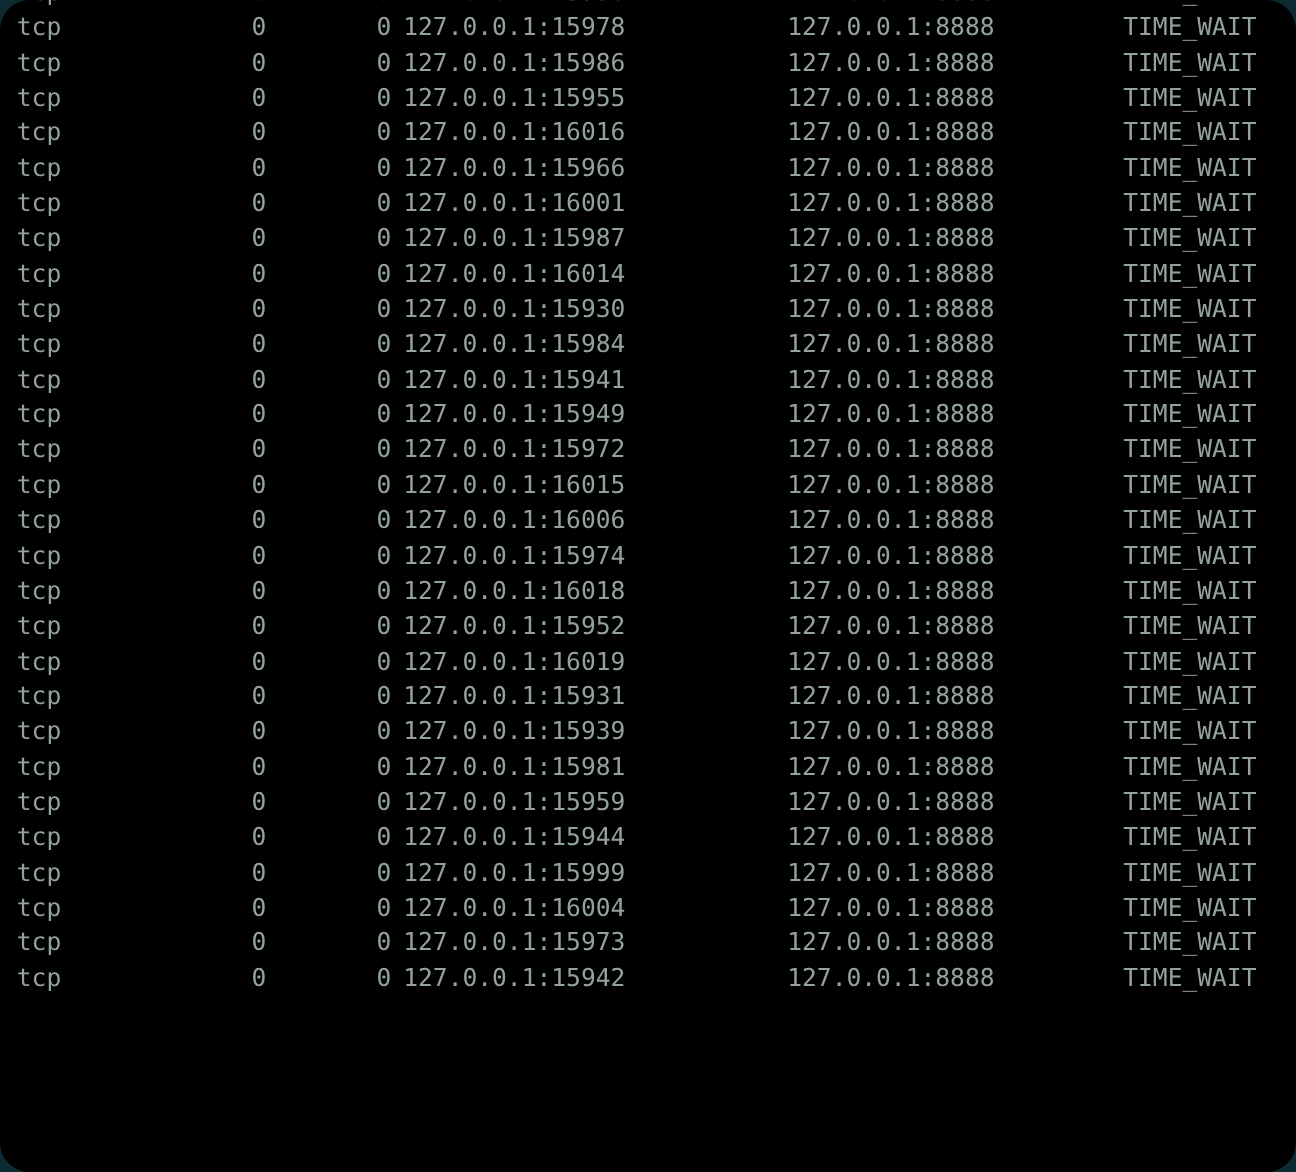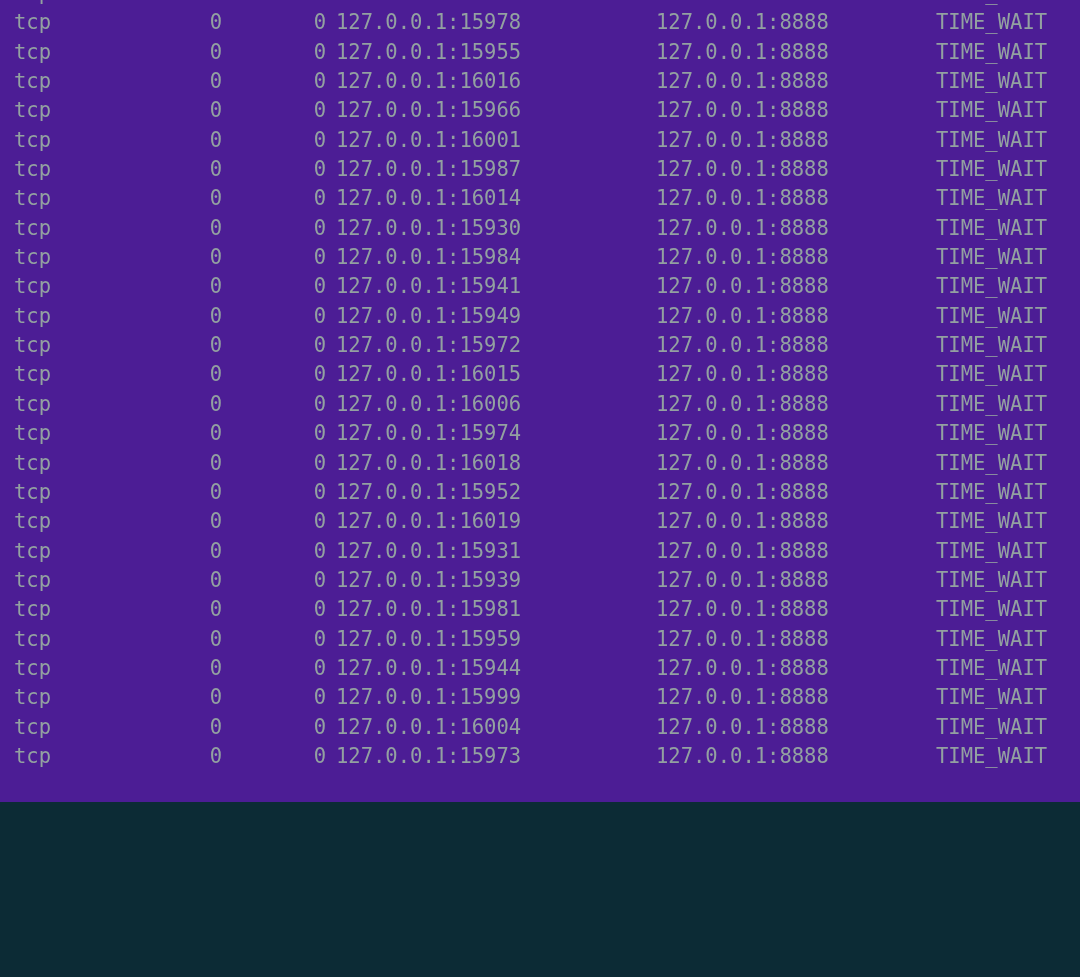--- a/index.html
+++ b/index.html
@@ -11,23 +11,24 @@
   body {
     width: 1080px;
     height: 977px;
     overflow: hidden;
     font-family: "DejaVu Sans Mono", "Liberation Mono", monospace;
   }
 
   #terminal {
     position: relative;
     width: 1080px;
-    height: 802px;
-    background: #4c1d95;
+    height: 977px;
+    background: #000000;
     overflow: hidden;
+    border-radius: 25px;
   }
 
   
   #scroll-viewport {
     position: absolute;
     left: 0;
     top: -21px;          
     width: 1080px;
   }
 
@@ -56,20 +57,21 @@
   .col-state     { width: 144px; box-sizing: border-box; }
 </style>
 </head>
 <body>
 
 <div id="terminal">
   <div id="scroll-viewport">
 
   <div class="term-row"><span class="cell col-proto">tcp</span><span class="cell col-recvq">0</span><span class="cell col-sendq">0</span><span class="cell col-local">127.0.0.1:15936</span><span class="cell col-foreign">127.0.0.1:8888</span><span class="cell col-state">TIME_WAIT</span></div>
       <div class="term-row"><span class="cell col-proto">tcp</span><span class="cell col-recvq">0</span><span class="cell col-sendq">0</span><span class="cell col-local">127.0.0.1:15978</span><span class="cell col-foreign">127.0.0.1:8888</span><span class="cell col-state">TIME_WAIT</span></div>
+      <div class="term-row"><span class="cell col-proto">tcp</span><span class="cell col-recvq">0</span><span class="cell col-sendq">0</span><span class="cell col-local">127.0.0.1:15986</span><span class="cell col-foreign">127.0.0.1:8888</span><span class="cell col-state">TIME_WAIT</span></div>
       <div class="term-row"><span class="cell col-proto">tcp</span><span class="cell col-recvq">0</span><span class="cell col-sendq">0</span><span class="cell col-local">127.0.0.1:15955</span><span class="cell col-foreign">127.0.0.1:8888</span><span class="cell col-state">TIME_WAIT</span></div>
       <div class="term-row"><span class="cell col-proto">tcp</span><span class="cell col-recvq">0</span><span class="cell col-sendq">0</span><span class="cell col-local">127.0.0.1:16016</span><span class="cell col-foreign">127.0.0.1:8888</span><span class="cell col-state">TIME_WAIT</span></div>
       <div class="term-row"><span class="cell col-proto">tcp</span><span class="cell col-recvq">0</span><span class="cell col-sendq">0</span><span class="cell col-local">127.0.0.1:15966</span><span class="cell col-foreign">127.0.0.1:8888</span><span class="cell col-state">TIME_WAIT</span></div>
       <div class="term-row"><span class="cell col-proto">tcp</span><span class="cell col-recvq">0</span><span class="cell col-sendq">0</span><span class="cell col-local">127.0.0.1:16001</span><span class="cell col-foreign">127.0.0.1:8888</span><span class="cell col-state">TIME_WAIT</span></div>
       <div class="term-row"><span class="cell col-proto">tcp</span><span class="cell col-recvq">0</span><span class="cell col-sendq">0</span><span class="cell col-local">127.0.0.1:15987</span><span class="cell col-foreign">127.0.0.1:8888</span><span class="cell col-state">TIME_WAIT</span></div>
       <div class="term-row"><span class="cell col-proto">tcp</span><span class="cell col-recvq">0</span><span class="cell col-sendq">0</span><span class="cell col-local">127.0.0.1:16014</span><span class="cell col-foreign">127.0.0.1:8888</span><span class="cell col-state">TIME_WAIT</span></div>
       <div class="term-row"><span class="cell col-proto">tcp</span><span class="cell col-recvq">0</span><span class="cell col-sendq">0</span><span class="cell col-local">127.0.0.1:15930</span><span class="cell col-foreign">127.0.0.1:8888</span><span class="cell col-state">TIME_WAIT</span></div>
       <div class="term-row"><span class="cell col-proto">tcp</span><span class="cell col-recvq">0</span><span class="cell col-sendq">0</span><span class="cell col-local">127.0.0.1:15984</span><span class="cell col-foreign">127.0.0.1:8888</span><span class="cell col-state">TIME_WAIT</span></div>
       <div class="term-row"><span class="cell col-proto">tcp</span><span class="cell col-recvq">0</span><span class="cell col-sendq">0</span><span class="cell col-local">127.0.0.1:15941</span><span class="cell col-foreign">127.0.0.1:8888</span><span class="cell col-state">TIME_WAIT</span></div>
       <div class="term-row"><span class="cell col-proto">tcp</span><span class="cell col-recvq">0</span><span class="cell col-sendq">0</span><span class="cell col-local">127.0.0.1:15949</span><span class="cell col-foreign">127.0.0.1:8888</span><span class="cell col-state">TIME_WAIT</span></div>
@@ -81,14 +83,15 @@
       <div class="term-row"><span class="cell col-proto">tcp</span><span class="cell col-recvq">0</span><span class="cell col-sendq">0</span><span class="cell col-local">127.0.0.1:15952</span><span class="cell col-foreign">127.0.0.1:8888</span><span class="cell col-state">TIME_WAIT</span></div>
       <div class="term-row"><span class="cell col-proto">tcp</span><span class="cell col-recvq">0</span><span class="cell col-sendq">0</span><span class="cell col-local">127.0.0.1:16019</span><span class="cell col-foreign">127.0.0.1:8888</span><span class="cell col-state">TIME_WAIT</span></div>
       <div class="term-row"><span class="cell col-proto">tcp</span><span class="cell col-recvq">0</span><span class="cell col-sendq">0</span><span class="cell col-local">127.0.0.1:15931</span><span class="cell col-foreign">127.0.0.1:8888</span><span class="cell col-state">TIME_WAIT</span></div>
       <div class="term-row"><span class="cell col-proto">tcp</span><span class="cell col-recvq">0</span><span class="cell col-sendq">0</span><span class="cell col-local">127.0.0.1:15939</span><span class="cell col-foreign">127.0.0.1:8888</span><span class="cell col-state">TIME_WAIT</span></div>
       <div class="term-row"><span class="cell col-proto">tcp</span><span class="cell col-recvq">0</span><span class="cell col-sendq">0</span><span class="cell col-local">127.0.0.1:15981</span><span class="cell col-foreign">127.0.0.1:8888</span><span class="cell col-state">TIME_WAIT</span></div>
       <div class="term-row"><span class="cell col-proto">tcp</span><span class="cell col-recvq">0</span><span class="cell col-sendq">0</span><span class="cell col-local">127.0.0.1:15959</span><span class="cell col-foreign">127.0.0.1:8888</span><span class="cell col-state">TIME_WAIT</span></div>
       <div class="term-row"><span class="cell col-proto">tcp</span><span class="cell col-recvq">0</span><span class="cell col-sendq">0</span><span class="cell col-local">127.0.0.1:15944</span><span class="cell col-foreign">127.0.0.1:8888</span><span class="cell col-state">TIME_WAIT</span></div>
       <div class="term-row"><span class="cell col-proto">tcp</span><span class="cell col-recvq">0</span><span class="cell col-sendq">0</span><span class="cell col-local">127.0.0.1:15999</span><span class="cell col-foreign">127.0.0.1:8888</span><span class="cell col-state">TIME_WAIT</span></div>
       <div class="term-row"><span class="cell col-proto">tcp</span><span class="cell col-recvq">0</span><span class="cell col-sendq">0</span><span class="cell col-local">127.0.0.1:16004</span><span class="cell col-foreign">127.0.0.1:8888</span><span class="cell col-state">TIME_WAIT</span></div>
       <div class="term-row"><span class="cell col-proto">tcp</span><span class="cell col-recvq">0</span><span class="cell col-sendq">0</span><span class="cell col-local">127.0.0.1:15973</span><span class="cell col-foreign">127.0.0.1:8888</span><span class="cell col-state">TIME_WAIT</span></div>
+      <div class="term-row"><span class="cell col-proto">tcp</span><span class="cell col-recvq">0</span><span class="cell col-sendq">0</span><span class="cell col-local">127.0.0.1:15942</span><span class="cell col-foreign">127.0.0.1:8888</span><span class="cell col-state">TIME_WAIT</span></div>
     </div>
 </div>
 
 </body></html>

